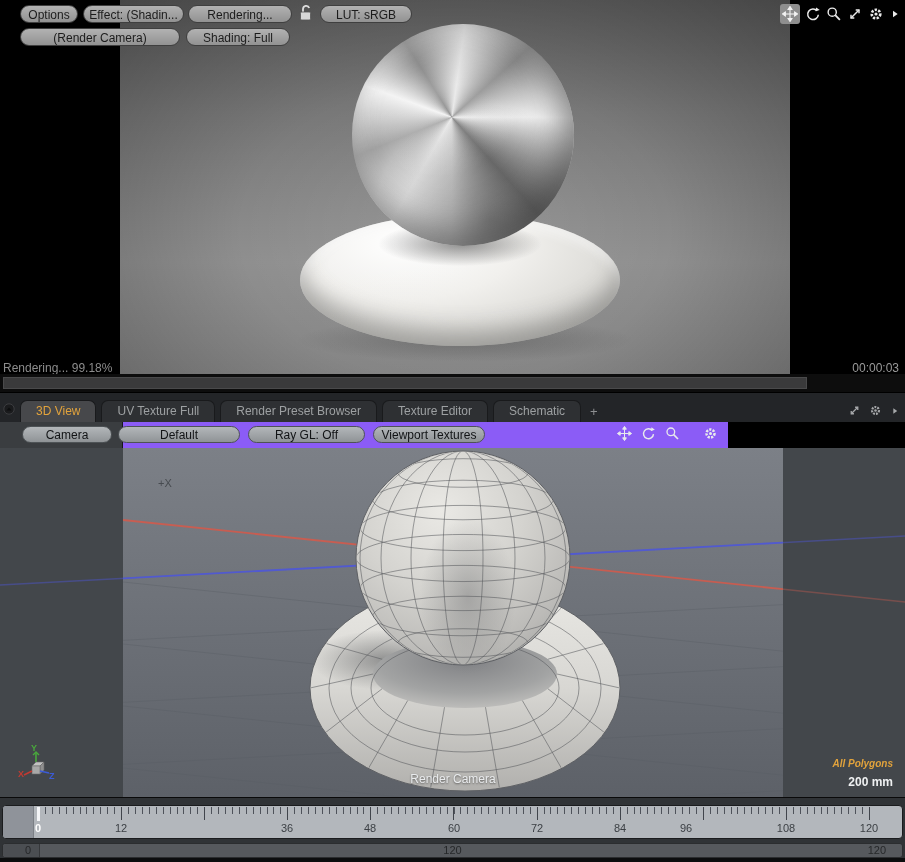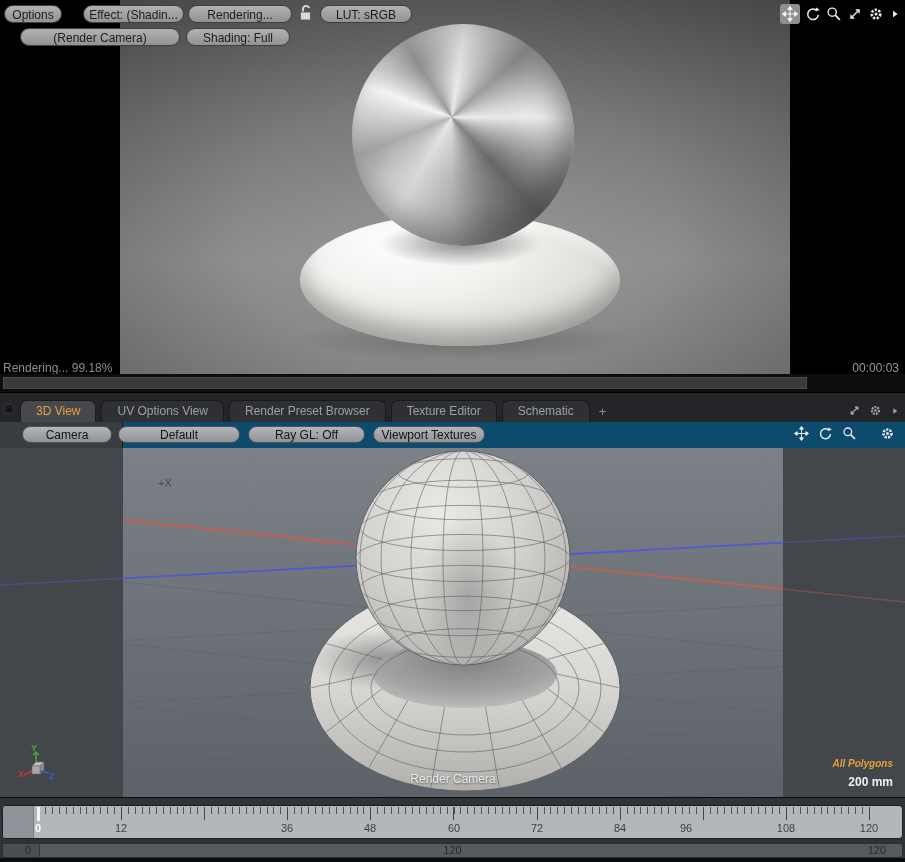--- a/index.html
+++ b/index.html
@@ -42,21 +42,21 @@
   
   #tab-bar{position:absolute;left:0;top:392px;width:905px;height:30px;background:#232528;border-top:1px solid #000;box-sizing:border-box;}
   #tab-bar .tabs{position:absolute;left:20px;bottom:0;display:flex;align-items:flex-end;}
   .tab{height:21px;line-height:21px;padding:0 15px;margin-right:5px;font-size:12px;color:#9da0a2;
     background:#2e3033;border:1px solid #191a1c;border-bottom:none;border-radius:7px 7px 0 0;white-space:nowrap;}
   .tab.active{background:#47484b;color:#e2a33c;}
   .add-tab{height:21px;line-height:21px;color:#8e9092;font-size:13px;padding:0 4px;}
   #corner-widget{position:absolute;left:2px;top:9px;}
   #tab-icons{position:absolute;right:5px;bottom:5px;display:flex;gap:8px;align-items:center;}
   
-  #vp-toolbar{position:absolute;left:0;top:422px;width:905px;height:26px;background:#0c4a6e;}
+  #vp-toolbar{position:absolute;left:0;top:422px;width:728px;height:26px;background:#8b5cf6;}
   #vp-toolbar .left-seg{position:absolute;left:0;top:0;width:123px;height:26px;background:#3a3d40;border-right:1px solid #17181a;box-sizing:border-box;}
   .vp-pill{position:absolute;top:4px;height:17px;line-height:17px;border-radius:9px;box-sizing:border-box;
     background:linear-gradient(#b3b7ba,#8f9396);border:1px solid #4e5356;color:#121416;font-size:12px;text-align:center;}
   #vp-icons{position:absolute;right:10px;top:4px;display:flex;gap:9px;align-items:center;}
   
   #scene-svg{position:absolute;left:0;top:448px;}
   .wire{fill:none;stroke:#55575b;stroke-width:1;opacity:.55;}
   .gridline{stroke:#585d64;stroke-width:1;opacity:.38;}
   #axis-label{position:absolute;left:158px;top:477px;font-size:11px;color:#474b50;}
   #camera-label{position:absolute;left:123px;top:772px;width:660px;text-align:center;font-size:12px;color:#e9ebed;text-shadow:0 1px 2px rgba(0,0,0,.5);}
@@ -87,21 +87,21 @@
 
 <div id="render-pane">
   <div id="render-image">
     <div id="r-ground-shadow"></div>
     <div id="r-torus"></div>
     <div id="r-contact-shadow"></div>
     <div id="r-sphere"></div>
     <div class="vignette"></div>
   </div>
 
-  <div class="r-pill" style="left:4px;top:5px;width:58px;">Options</div>
+  <div class="r-pill" style="left:20px;top:5px;width:58px;">Options</div>
   <div class="r-pill" style="left:83px;top:5px;width:101px;">Effect: (Shadin...</div>
   <div class="r-pill" style="left:188px;top:5px;width:104px;">Rendering...</div>
   <span class="icon" style="position:absolute;left:296px;top:3px;">
     <svg viewBox="0 0 20 20" width="20" height="20">
       <path d="M7 9 V6 a3.2 3.2 0 0 1 6.2 -1" fill="none" stroke="#dddddd" stroke-width="1.8"></path>
       <rect x="4.5" y="9" width="10" height="8" rx="1.2" fill="#d8d8d8" stroke="#555555" stroke-width="0.8"></rect>
     </svg>
   </span>
   <div class="r-pill" style="left:320px;top:5px;width:92px;">LUT: sRGB</div>
   <div class="r-pill" style="left:20px;top:28px;width:160px;">(Render Camera)</div>
@@ -160,21 +160,21 @@
 
 <div id="tab-bar">
   <span id="corner-widget">
     <svg viewBox="0 0 14 14" width="14" height="14">
       <circle cx="7" cy="7" r="5.2" fill="#1a1b1d" stroke="#3c3d40" stroke-width="1"></circle>
       <path d="M4.5 8.5 L9.5 8.5 L7 5.5 Z" fill="#0c0d0e"></path>
     </svg>
   </span>
   <div class="tabs">
     <div class="tab active">3D View</div>
-    <div class="tab">UV Options View</div>
+    <div class="tab">UV Texture Full</div>
     <div class="tab">Render Preset Browser</div>
     <div class="tab">Texture Editor</div>
     <div class="tab">Schematic</div>
     <div class="add-tab">+</div>
   </div>
   <div id="tab-icons">
     <span class="icon">
       <svg viewBox="0 0 18 18" width="13" height="13" fill="none" stroke="#a6a8aa" stroke-width="1.8">
         <path d="M4.5 13.5 L13.5 4.5"></path>
           <path d="M9.8 4.5 H13.5 V8.2"></path>

